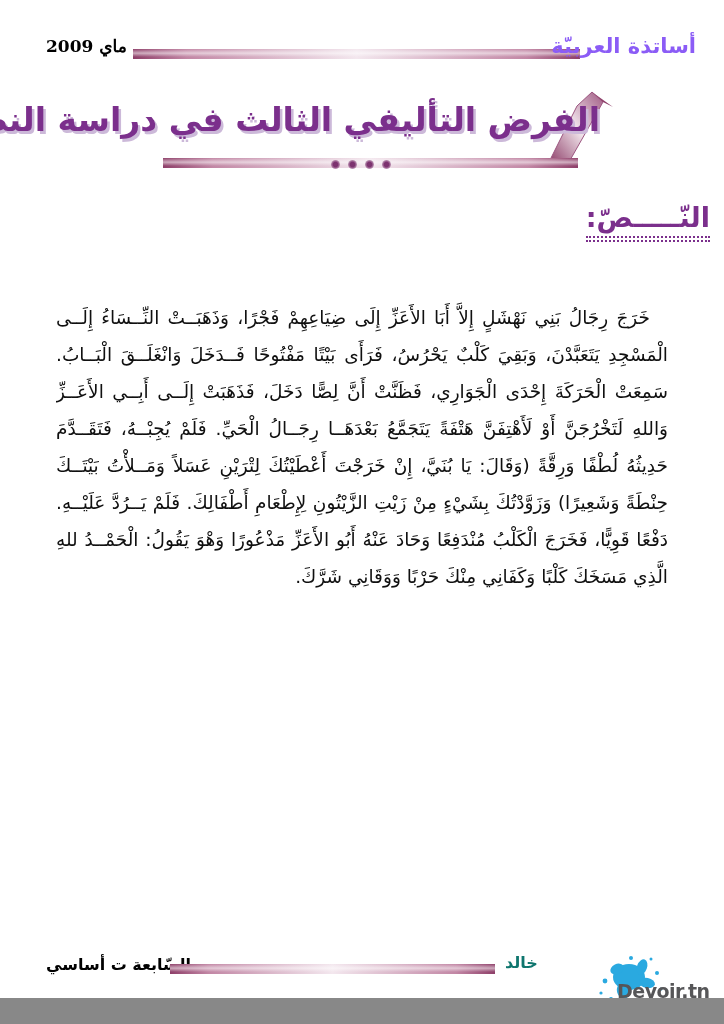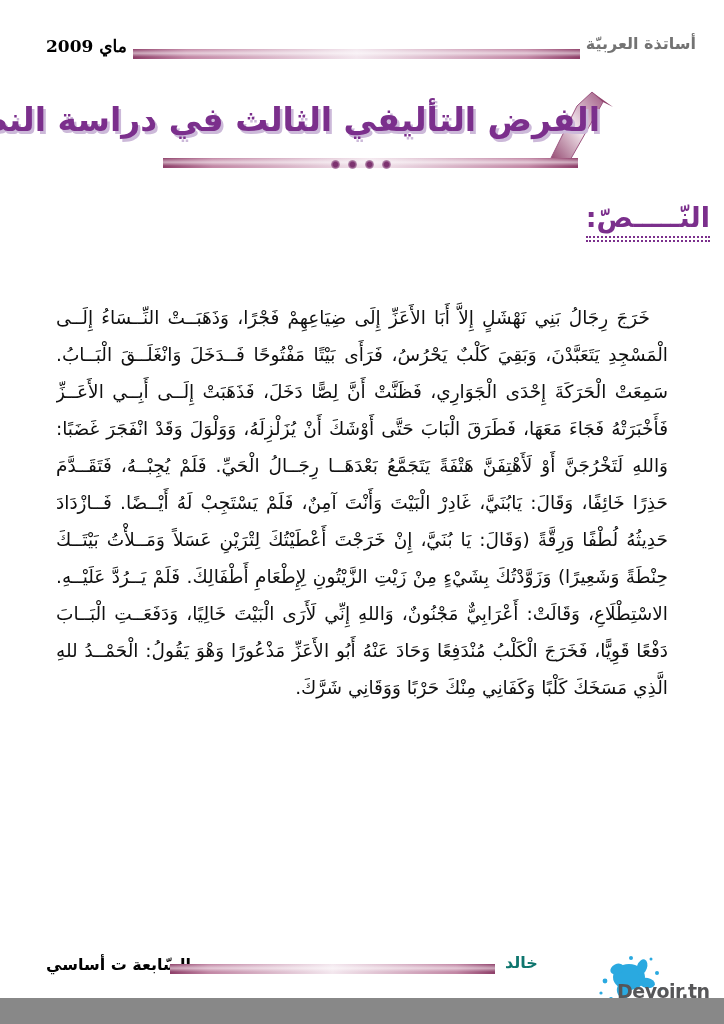--- a/index.html
+++ b/index.html
@@ -15,21 +15,21 @@
   }
   .plum-bar{
     position:absolute;height:10px;
     background:
       linear-gradient(to bottom, rgba(255,255,255,0) 0%, rgba(255,255,255,.55) 42%, rgba(255,255,255,0) 80%),
       linear-gradient(to right,#8e3f69 0%,#c287a5 12%,#f3e7ee 50%,#c287a5 88%,#8e3f69 100%);
   }
   .hdr-bar{top:49px;left:133px;width:447px;}
   .hdr-label{
     position:absolute;top:34px;right:28px;direction:rtl;
-    font-weight:bold;font-size:16px;color:#737373;
+    font-weight:bold;font-size:21px;color:#8b5cf6;
   }
   
   .title-ribbon{position:absolute;top:90px;left:547px;width:68px;height:74px;}
   .title-text{
     position:absolute;top:100px;left:120px;width:480px;text-align:center;direction:rtl;
     font-weight:bold;font-size:33px;color:#7b2f8c;
     text-shadow:2.5px 2.5px 0 #ccb9d9;
     white-space:nowrap;
   }
   .title-bar{top:158px;left:163px;width:415px;}
@@ -108,26 +108,23 @@
   </div>
 
   <div class="sec-head">
     <span class="inner">النّـــــصّ:</span>
   </div>
 
   <div class="body-text">
       <div class="bline first"><span>خَرَجَ رِجَالُ بَنِي نَهْشَلٍ إِلاَّ أَبَا الأَعَزِّ إِلَى ضِيَاعِهِمْ </span><span class="uline">فَجْرًا</span><span>، وَذَهَبَــتْ النِّــسَاءُ إِلَــى</span></div>
       <div class="bline"><span>الْمَسْجِدِ يَتَعَبَّدْنَ، وَبَقِيَ كَلْبٌ يَحْرُسُ، فَرَأَى بَيْتًا مَفْتُوحًا فَــدَخَلَ وَانْغَلَــقَ الْبَــابُ.</span></div>
       <div class="bline"><span>سَمِعَتْ الْحَرَكَةَ إِحْدَى الْجَوَارِي، فَظَنَّتْ أَنَّ لِصًّا دَخَلَ، فَذَهَبَتْ إِلَــى أَبِــي الأَعَــزِّ</span></div>
-      <div class="bline"><span>فَأَخْبَرَتْهُ فَجَاءَ مَعَهَا، فَطَرَقَ الْبَابَ حَتَّى أَوْشَكَ أَنْ يُزَلْزِلَهُ، وَوَلْوَلَ وَقَدْ انْفَجَرَ غَضَبًا:</span></div>
       <div class="bline"><span>وَاللهِ لَتَخْرُجَنَّ أَوْ لَأَهْتِفَنَّ هَتْفَةً يَتَجَمَّعُ بَعْدَهَــا رِجَــالُ الْحَيِّ. فَلَمْ يُجِبْــهُ، فَتَقَــدَّمَ</span></div>
-      <div class="bline"><span>حَذِرًا خَائِفًا، وَقَالَ: يَابُنَيَّ، غَادِرْ الْبَيْتَ وَأَنْتَ آمِنٌ، فَلَمْ يَسْتَجِبْ لَهُ أَيْــضًا. فَــازْدَادَ</span></div>
       <div class="bline"><span>حَدِيثُهُ لُطْفًا وَرِقَّةً (وَقَالَ: يَا بُنَيَّ، إِنْ خَرَجْتَ أَعْطَيْتُكَ لِتْرَيْنِ </span><span class="uline">عَسَلاً</span><span> وَمَــلأْتُ بَيْتَــكَ</span></div>
       <div class="bline"><span>حِنْطَةً وَشَعِيرًا) وَزَوَّدْتُكَ بِشَيْءٍ مِنْ زَيْتِ الزَّيْتُونِ لِإِطْعَامِ أَطْفَالِكَ. فَلَمْ يَــرُدَّ عَلَيْــهِ.</span></div>
-      <div class="bline"><span>الاسْتِطْلَاعِ، وَقَالَتْ: أَعْرَابِيٌّ مَجْنُونٌ، وَاللهِ إِنِّي لَأَرَى الْبَيْتَ خَالِيًا، وَدَفَعَــتِ الْبَــابَ</span></div>
       <div class="bline"><span>دَفْعًا قَوِيًّا، فَخَرَجَ الْكَلْبُ مُنْدَفِعًا وَحَادَ عَنْهُ أَبُو الأَعَزِّ مَذْعُورًا وَهْوَ يَقُولُ: الْحَمْــدُ للهِ</span></div>
       <div class="bline last"><span>الَّذِي مَسَخَكَ كَلْبًا وَكَفَانِي مِنْكَ حَرْبًا وَوَقَانِي شَرَّكَ.</span></div>
     </div>
 
   <div class="ftr-left">السّابعة ت أساسي</div>
   <div class="plum-bar ftr-bar"></div>
   <div class="ftr-right">خالد</div>
 
   <div class="logo">
     <svg class="logo-splash" viewBox="0 0 72 52">

